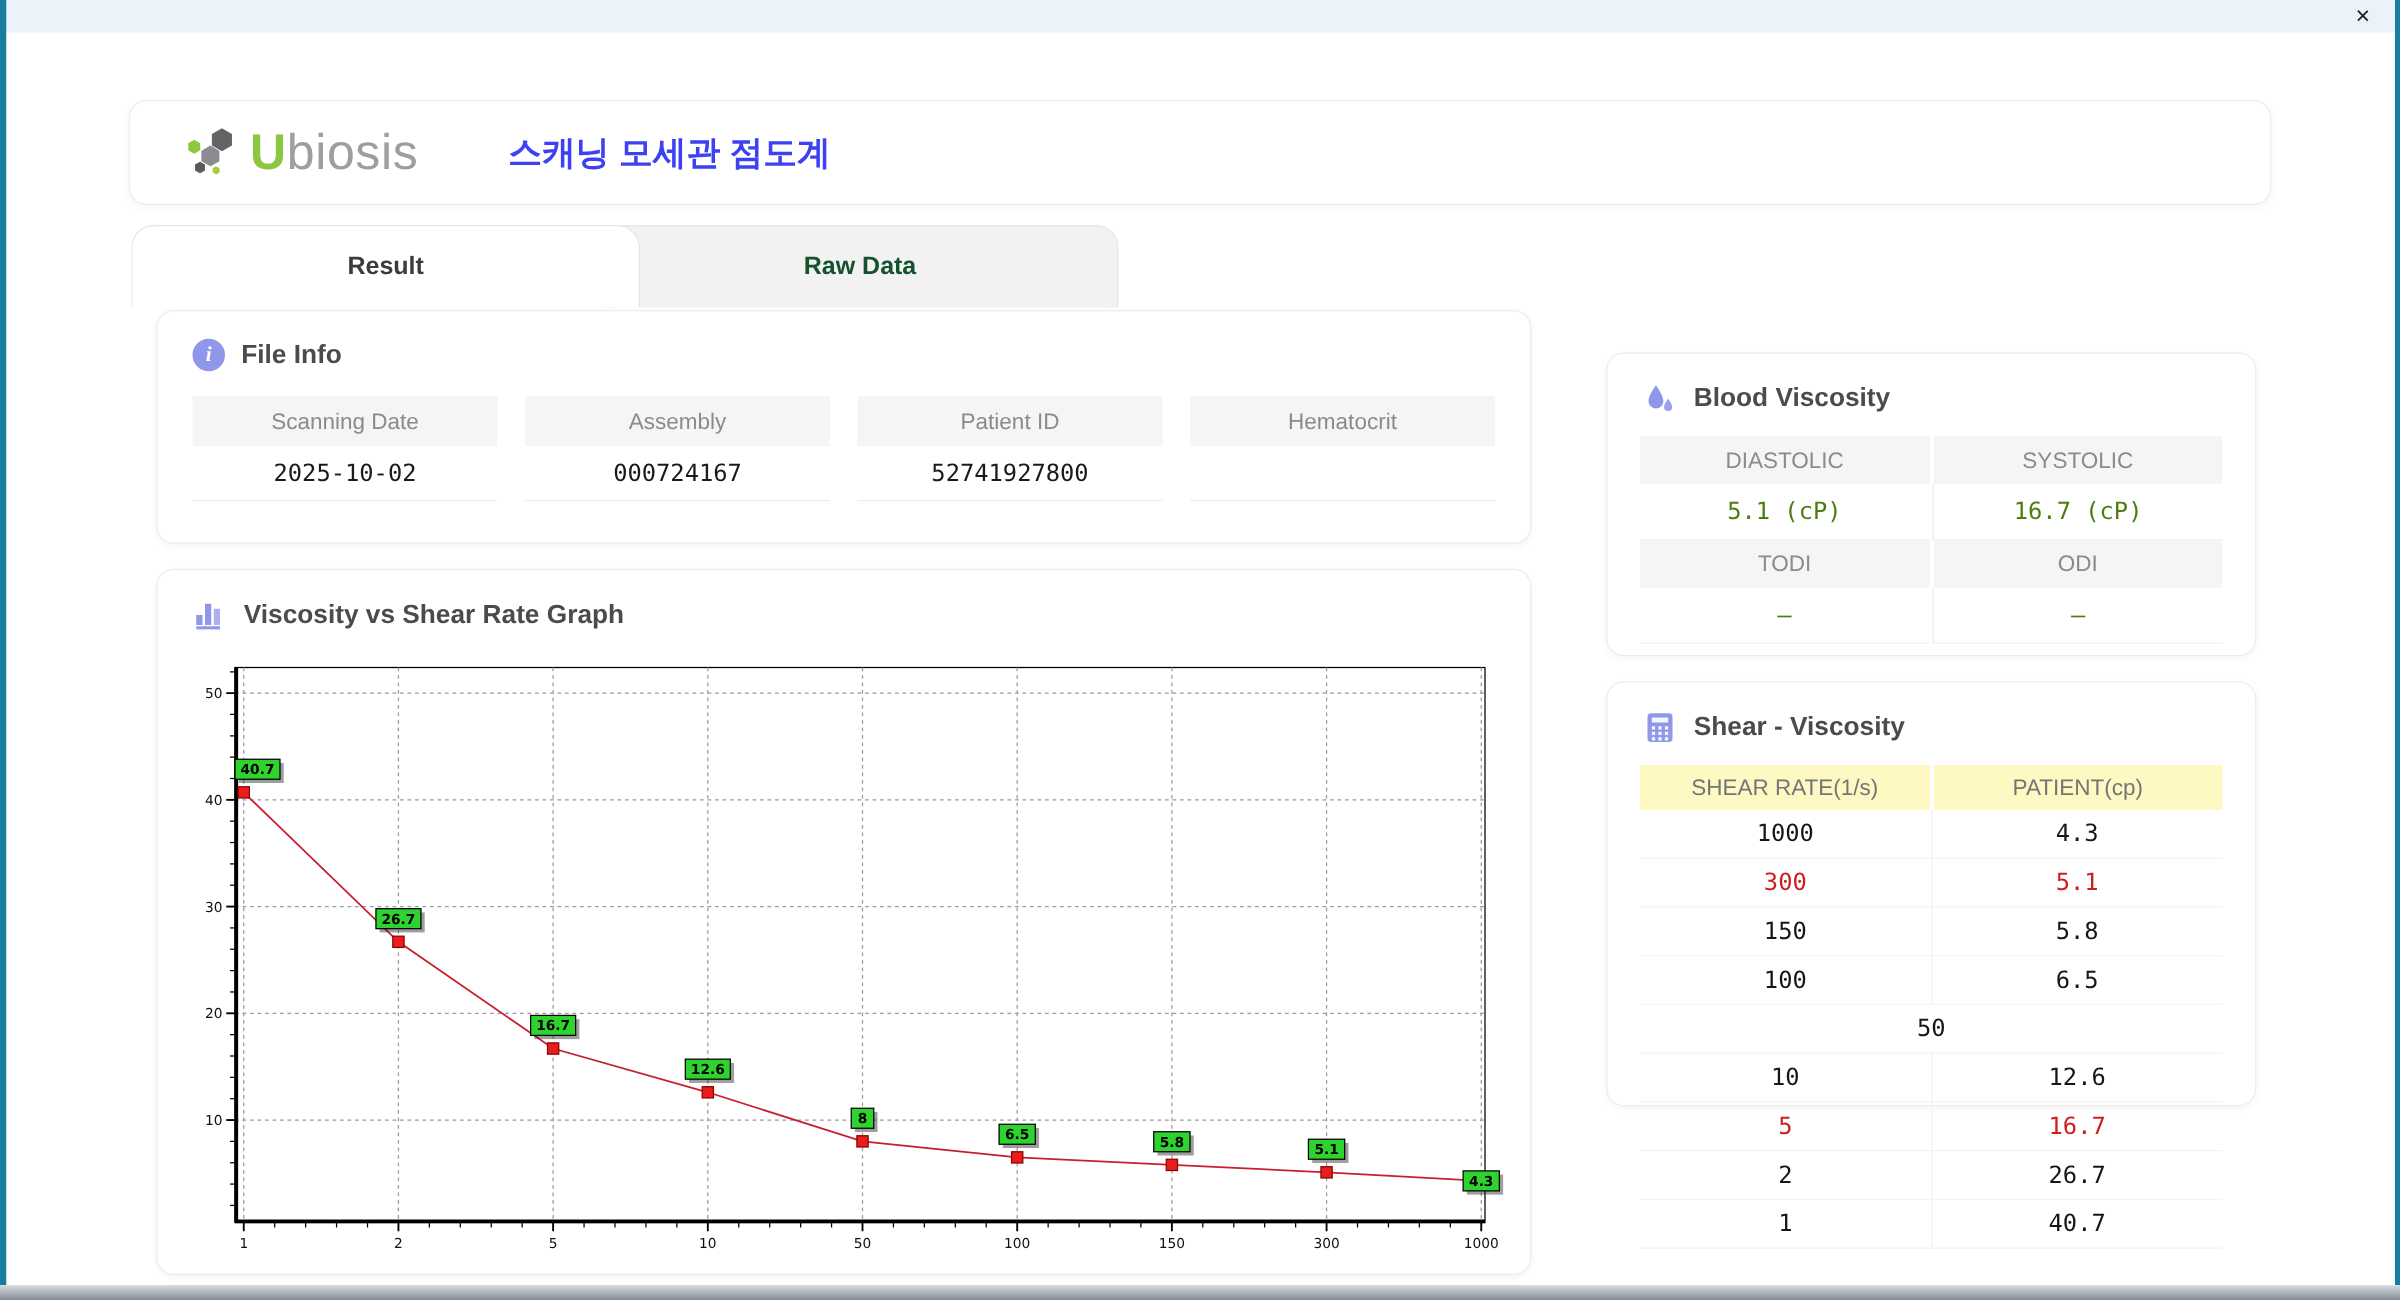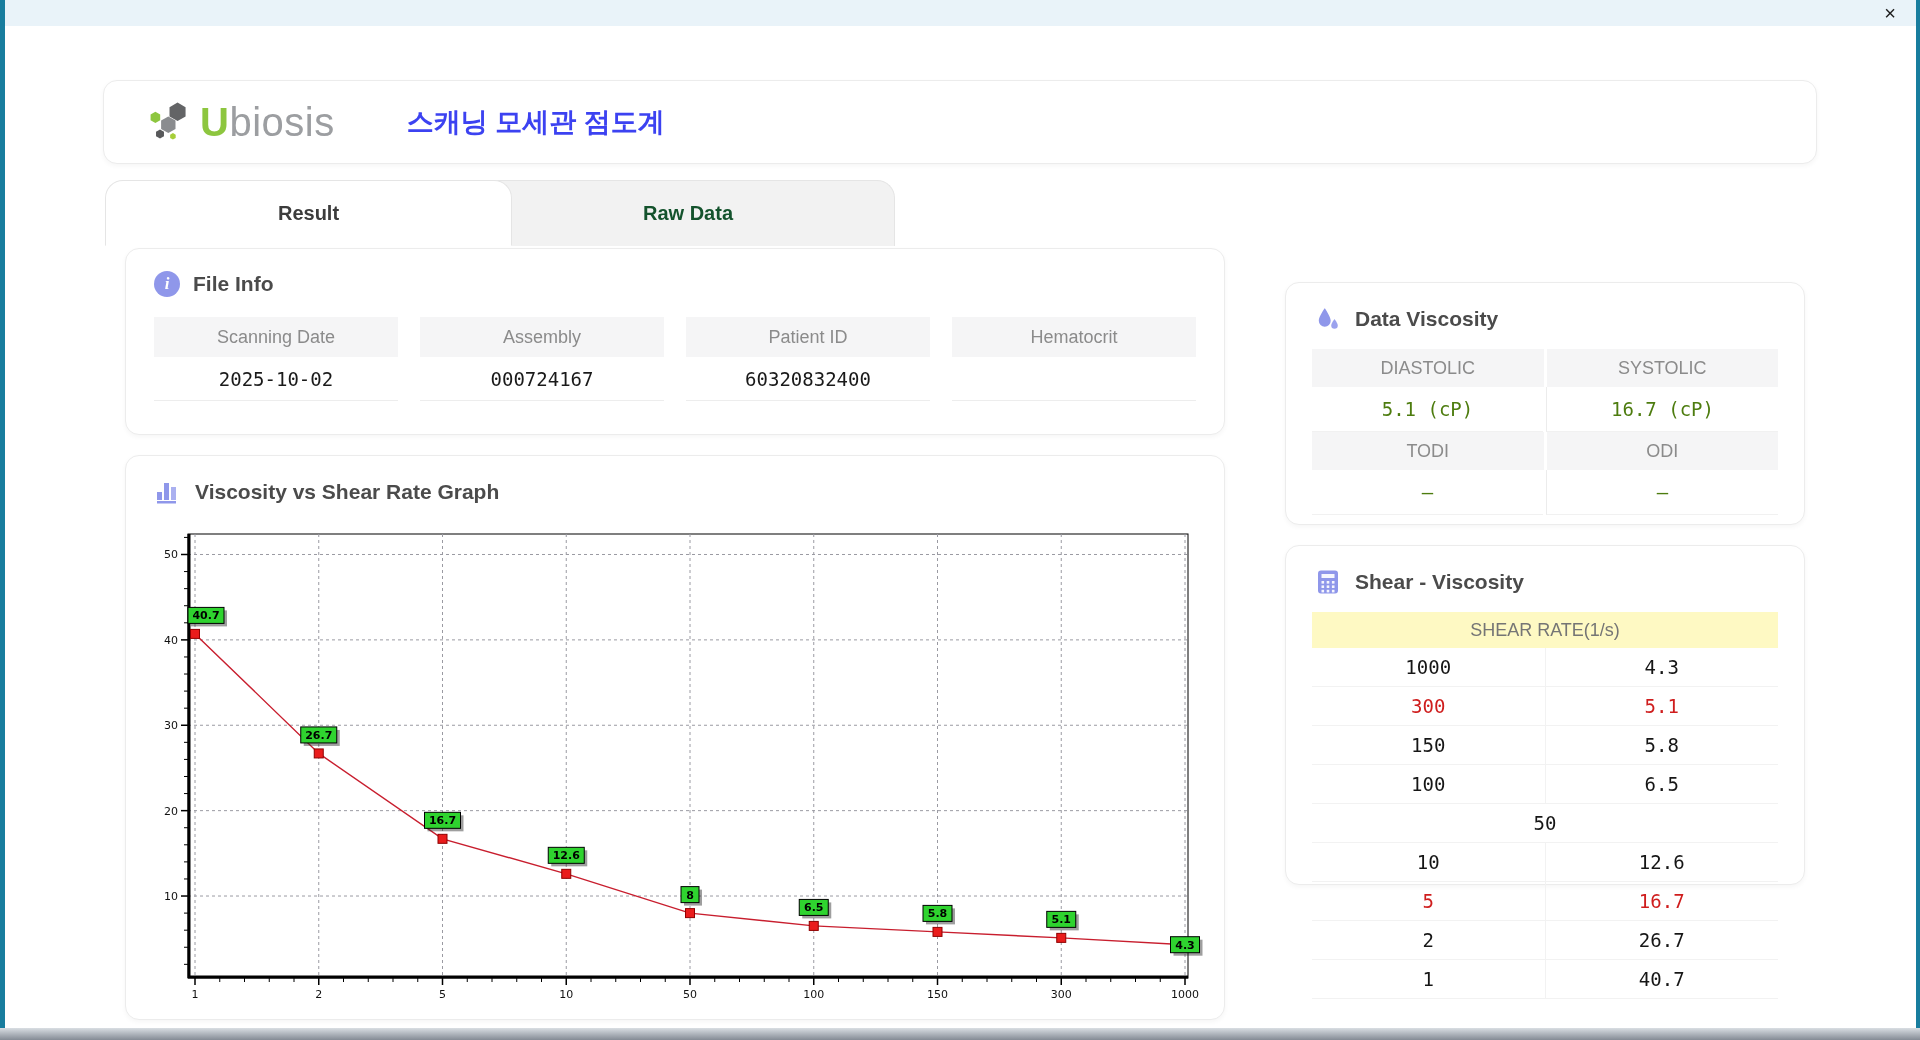--- a/index.html
+++ b/index.html
@@ -106,21 +106,21 @@
         <div class="fi-col">
           <div class="fi-label">Scanning Date</div>
           <div class="fi-value">2025-10-02</div>
         </div>
         <div class="fi-col">
           <div class="fi-label">Assembly</div>
           <div class="fi-value">000724167</div>
         </div>
         <div class="fi-col">
           <div class="fi-label">Patient ID</div>
-          <div class="fi-value">60320832400</div>
+          <div class="fi-value">52741927800</div>
         </div>
         <div class="fi-col">
           <div class="fi-label">Hematocrit</div>
           <div class="fi-value"></div>
         </div>
       </div>
   </div>
 
   <div class="card graph-card">
     <div class="card-title-row">
@@ -274,21 +274,21 @@
   </div>
 
   <div class="card bv-card">
     <div class="card-title-row">
       <span class="icon-box">
         <svg width="26" height="26" viewBox="0 0 24 24">
           <path d="M9 2 C9 2 3.5 9.5 3.5 13.7 a5.5 5.5 0 0 0 11 0 C14.5 9.5 9 2 9 2 Z" fill="#8f97ea"></path>
           <path d="M18 12 C18 12 15 15.8 15 18 a3 3 0 0 0 6 0 C21 15.8 18 12 18 12 Z" fill="#9ba2ee"></path>
         </svg>
       </span>
-      <span class="card-title">Data Viscosity</span>
+      <span class="card-title">Blood Viscosity</span>
     </div>
     <div id="bv-grid">
         <div class="bv-row bv-head">
           <div class="bv-cell">DIASTOLIC</div>
           <div class="bv-cell">SYSTOLIC</div>
         </div>
         <div class="bv-row bv-val">
           <div class="bv-cell">5.1 (cP)</div>
           <div class="bv-cell div-left">16.7 (cP)</div>
         </div>
@@ -320,20 +320,21 @@
               <rect x="11.7" y="20.8" width="2.6" height="2.6"></rect>
               <rect x="16.9" y="20.8" width="2.6" height="2.6"></rect>
           </g>
         </svg>
       </span>
       <span class="card-title">Shear - Viscosity</span>
     </div>
     <div id="sv-table">
       <div class="sv-hrow">
         <div class="sv-hcell">SHEAR RATE(1/s)</div>
+        <div class="sv-hcell">PATIENT(cp)</div>
       </div>
       <div id="sv-body">
           <div class="sv-row">
             <div class="sv-cell">1000</div>
             <div class="sv-cell div-left">4.3</div>
           </div>
           <div class="sv-row">
             <div class="sv-cell" style="color: rgb(207, 29, 29);">300</div>
             <div class="sv-cell div-left" style="color: rgb(207, 29, 29);">5.1</div>
           </div>

